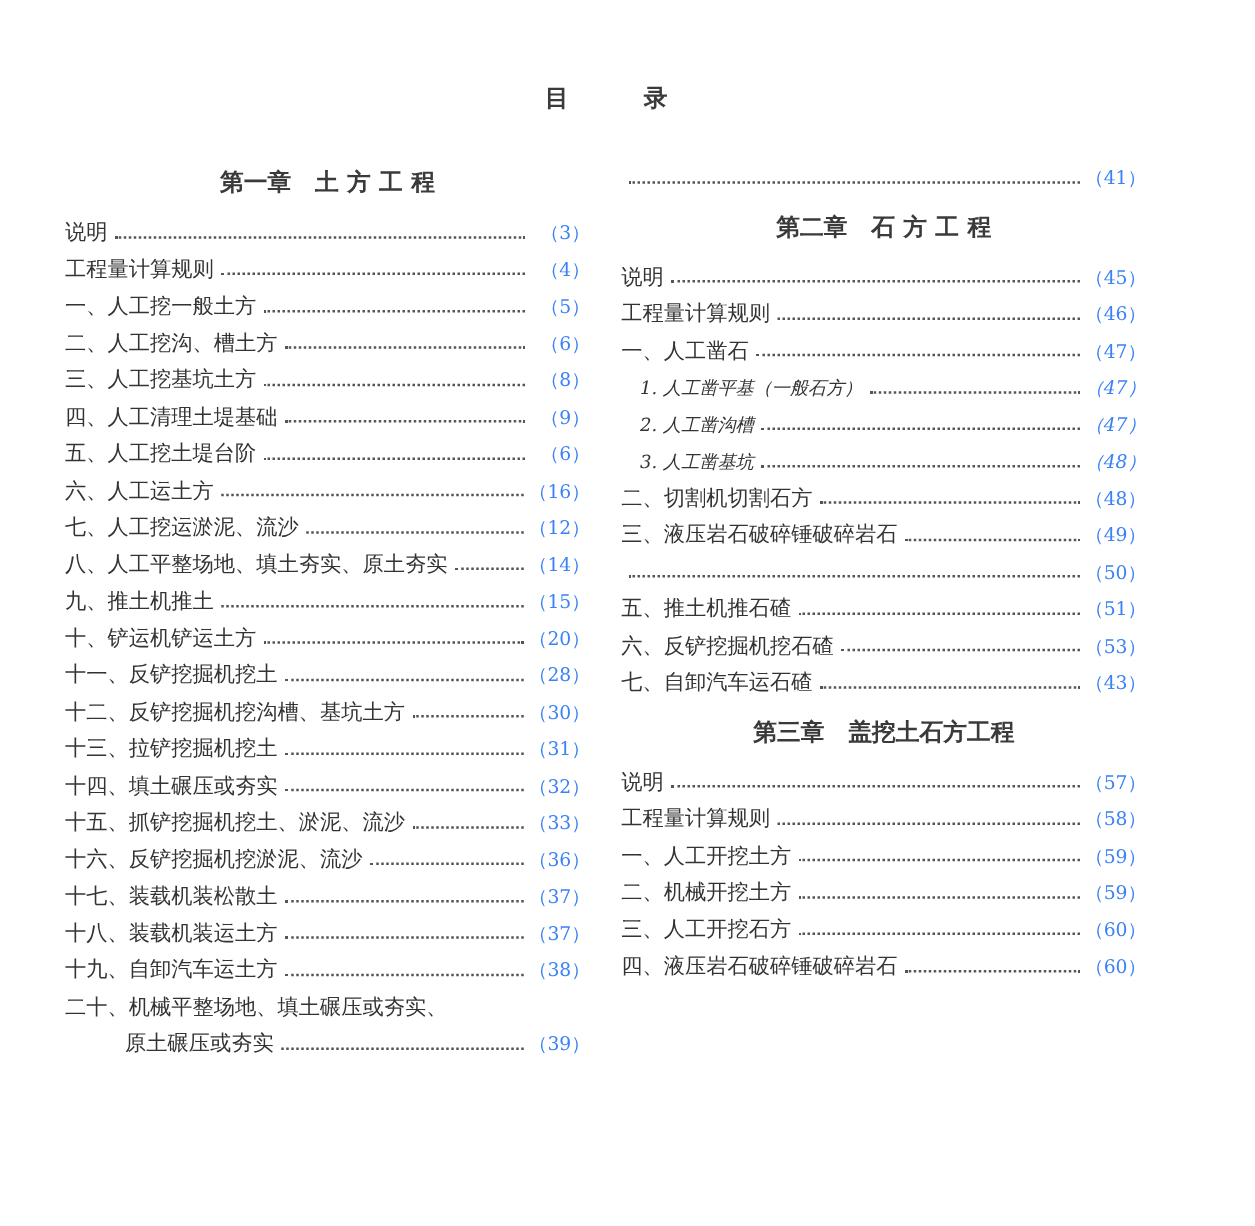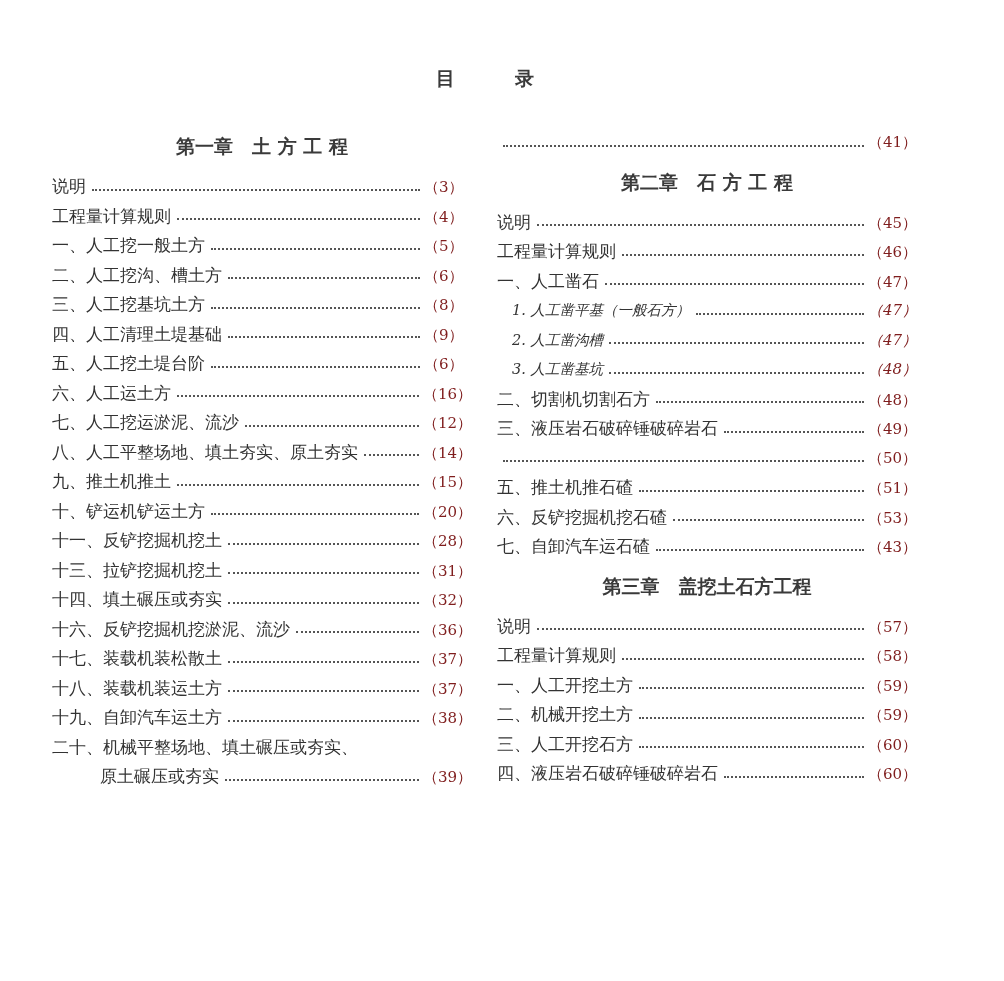--- a/index.html
+++ b/index.html
@@ -29,21 +29,21 @@
     font-size: 17px; line-height: 29.5px; white-space: nowrap;
   }
   .entry.sub { font-size: 14.5px; padding-left: 15px; font-style: italic; }
   .entry .label { flex: 0 0 auto; }
   .entry .dots {
     flex: 1 1 auto; overflow: hidden; margin: 0 4px 0 6px;
     border-bottom: 2px dotted #555; height: 0; align-self: center;
     position: relative; top: 3px;
   }
   .entry .page {
-    flex: 0 0 auto; font-size: 15px; color: #7f1d1d; min-width: 48px; text-align: left;
+    flex: 0 0 auto; font-size: 15px; color: #3b82f6; min-width: 48px; text-align: right;
   }
   .entry.cont-first { height: 29.5px; }
   .entry.cont-second .label { padding-left: 48px; }
 </style>
 </head>
 <body>
 
 <div class="page-title">
   <span>目</span><span>录</span>
 </div>
@@ -110,28 +110,38 @@
         <span class="label">十、铲运机铲运土方</span>
         <span class="dots"></span>
         <span class="page">（20）</span>
       </div>
       <div class="entry">
         <span class="label">十一、反铲挖掘机挖土</span>
         <span class="dots"></span>
         <span class="page">（28）</span>
       </div>
       <div class="entry">
+        <span class="label">十二、反铲挖掘机挖沟槽、基坑土方</span>
+        <span class="dots"></span>
+        <span class="page">（30）</span>
+      </div>
+      <div class="entry">
         <span class="label">十三、拉铲挖掘机挖土</span>
         <span class="dots"></span>
         <span class="page">（31）</span>
       </div>
       <div class="entry">
         <span class="label">十四、填土碾压或夯实</span>
         <span class="dots"></span>
         <span class="page">（32）</span>
+      </div>
+      <div class="entry">
+        <span class="label">十五、抓铲挖掘机挖土、淤泥、流沙</span>
+        <span class="dots"></span>
+        <span class="page">（33）</span>
       </div>
       <div class="entry">
         <span class="label">十六、反铲挖掘机挖淤泥、流沙</span>
         <span class="dots"></span>
         <span class="page">（36）</span>
       </div>
       <div class="entry">
         <span class="label">十七、装载机装松散土</span>
         <span class="dots"></span>
         <span class="page">（37）</span>

